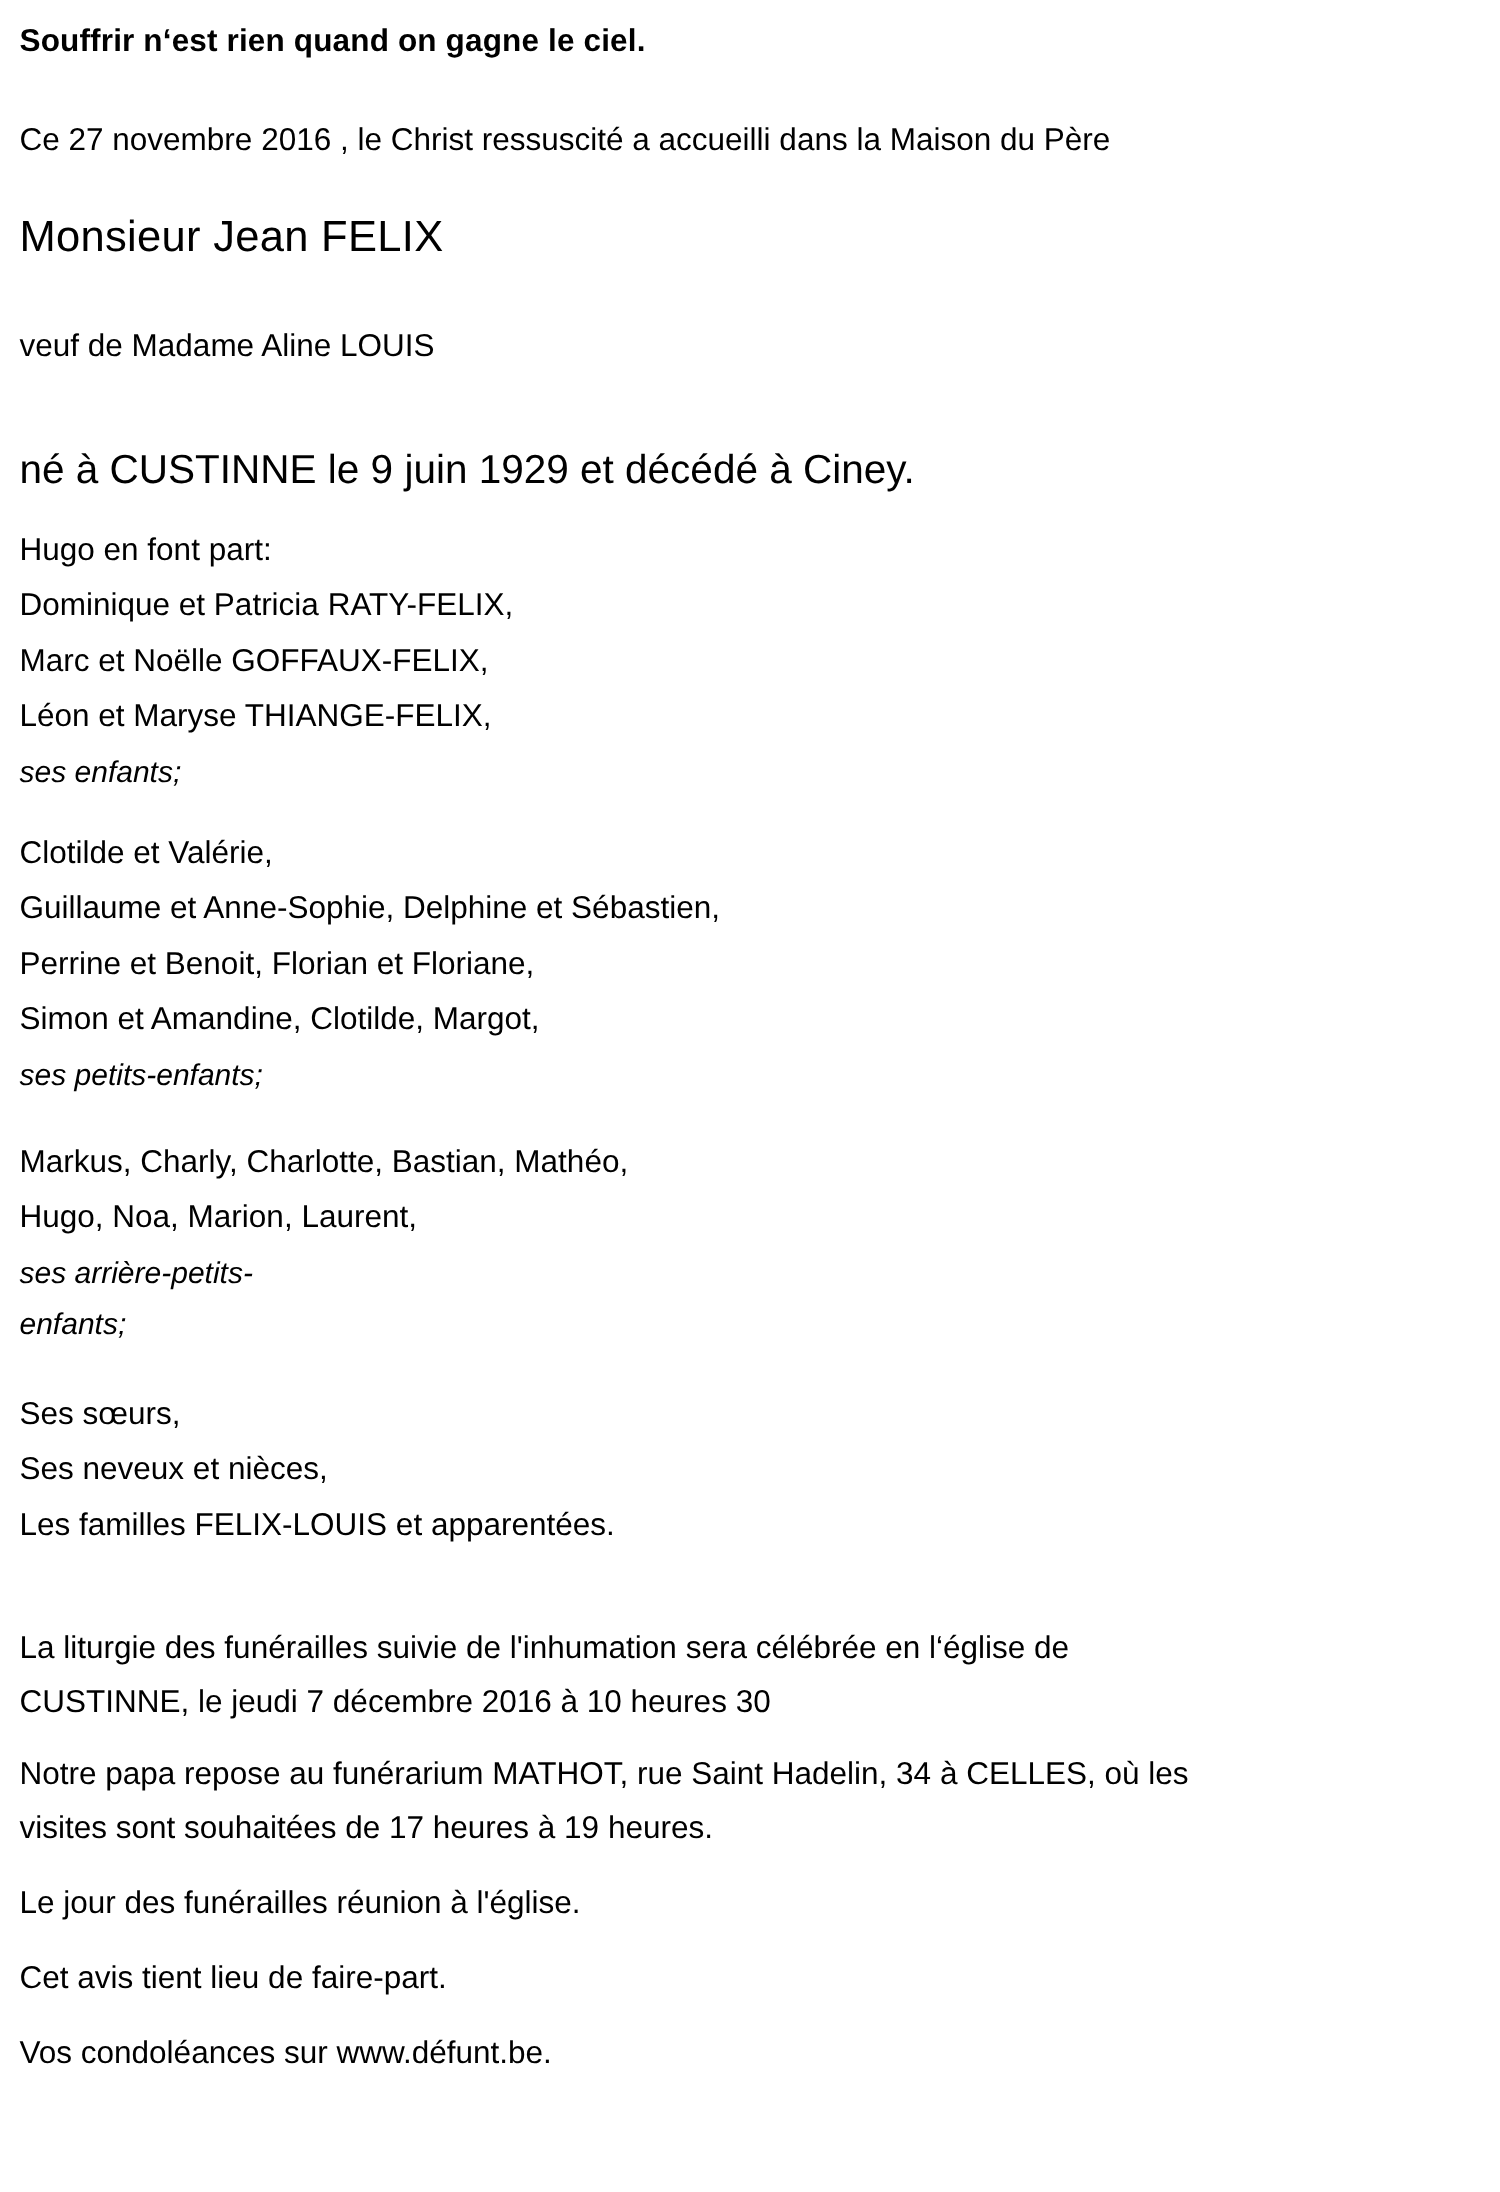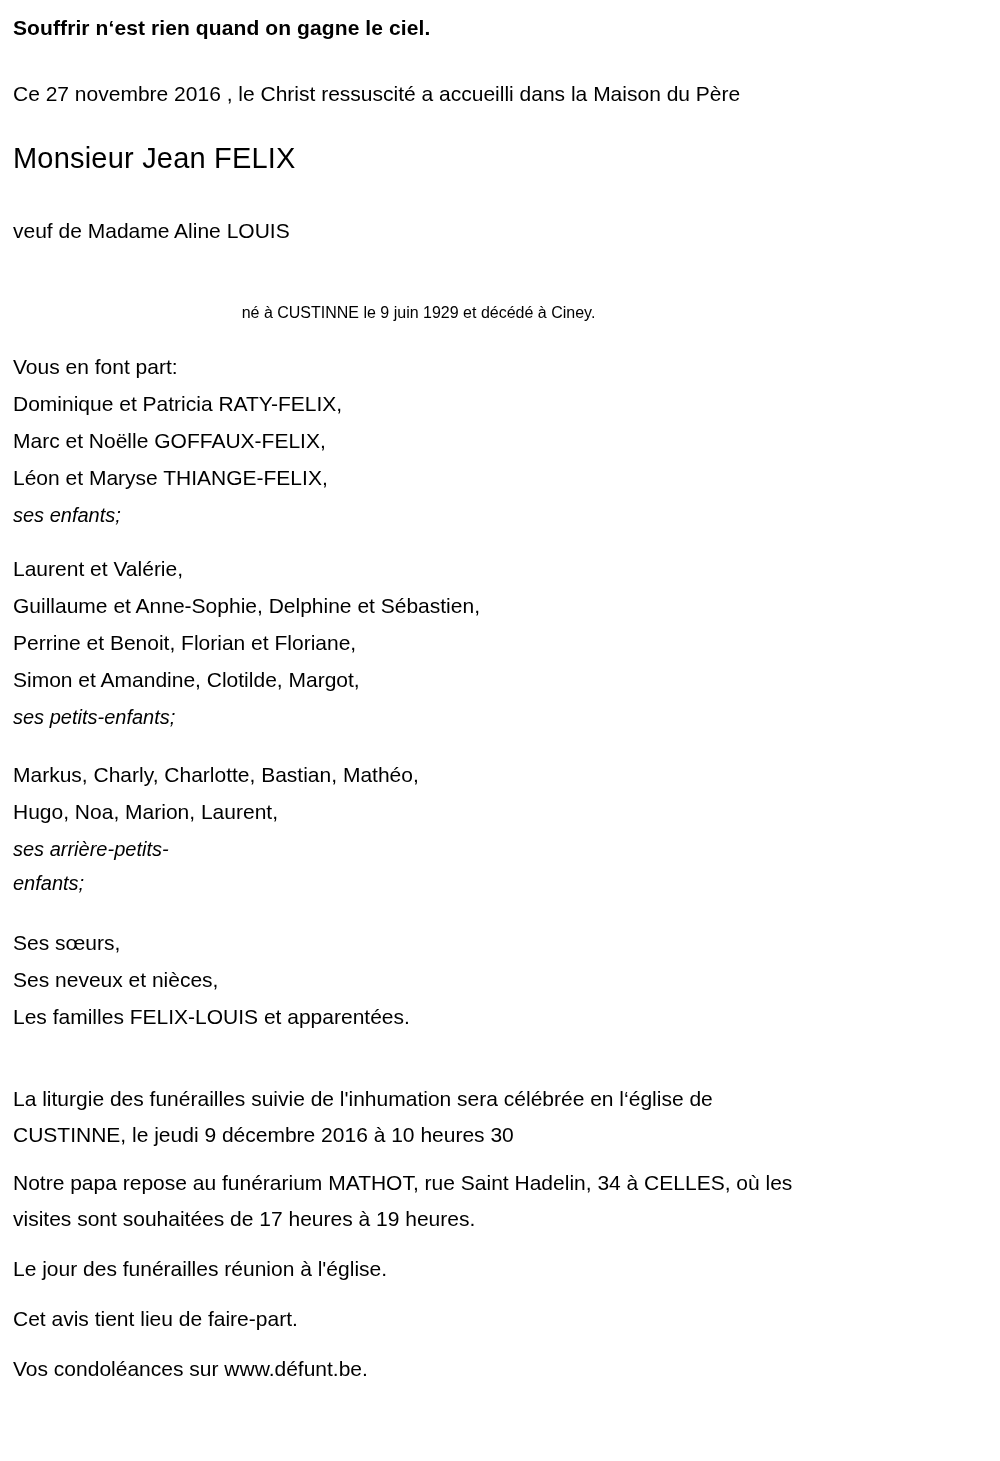--- a/index.html
+++ b/index.html
@@ -40,24 +40,23 @@
     line-height: 36px;
     margin: 0 0 38px 0;
     letter-spacing: 0.2px;
   }
   .spouse {
     font-size: 21px;
     line-height: 34px;
     margin: 0 0 48px 0;
   }
   .birth-death {
-    font-size: 16px;
+    font-size: 27px;
     line-height: 34px;
     margin: 0 0 18px 0;
-    text-align: center;
   }
   .announce-lead {
     font-size: 21px;
     line-height: 37px;
     margin: 0;
   }
   .name-line {
     font-size: 21px;
     line-height: 37px;
     margin: 0;
@@ -105,49 +104,49 @@
   <p class="epitaph">Souffrir n‘est rien quand on gagne le ciel.</p>
 
   <p class="intro">Ce 27 novembre 2016 , le Christ ressuscité a accueilli dans la Maison du Père</p>
 
   <h1 class="deceased-name">Monsieur Jean FELIX</h1>
 
   <p class="spouse">veuf de Madame Aline LOUIS</p>
 
   <p class="birth-death">né à CUSTINNE le 9 juin 1929 et décédé à Ciney.</p>
 
-  <p class="announce-lead">Vous en font part:</p>
+  <p class="announce-lead">Hugo en font part:</p>
 
   <div class="group">
     <p class="name-line">Dominique et Patricia RATY-FELIX,</p>
     <p class="name-line">Marc et Noëlle GOFFAUX-FELIX,</p>
     <p class="name-line">Léon et Maryse THIANGE-FELIX,</p>
     <p class="relation tight">ses enfants;</p>
   </div>
 
   <div class="group group-gap-sm">
-    <p class="name-line">Laurent et Valérie,</p>
+    <p class="name-line">Clotilde et Valérie,</p>
     <p class="name-line">Guillaume et Anne-Sophie, Delphine et Sébastien,</p>
     <p class="name-line">Perrine et Benoit, Florian et Floriane,</p>
     <p class="name-line">Simon et Amandine, Clotilde, Margot,</p>
     <p class="relation tight">ses petits-enfants;</p>
   </div>
 
   <div class="group group-gap-md">
     <p class="name-line">Markus, Charly, Charlotte, Bastian, Mathéo,</p>
     <p class="name-line">Hugo, Noa, Marion, Laurent,</p>
     <p class="relation tight">ses arrière-petits-</p>
     <p class="relation">enfants;</p>
   </div>
 
   <div class="family-block">
     <p class="family-line">Ses sœurs,</p>
     <p class="family-line">Ses neveux et nièces,</p>
     <p class="family-line">Les familles FELIX-LOUIS et apparentées.</p>
   </div>
 
-  <p class="service first">La liturgie des funérailles suivie de l'inhumation sera célébrée en l‘église de CUSTINNE, le jeudi 9 décembre 2016 à 10 heures 30</p>
+  <p class="service first">La liturgie des funérailles suivie de l'inhumation sera célébrée en l‘église de CUSTINNE, le jeudi 7 décembre 2016 à 10 heures 30</p>
   <p class="service">Notre papa repose au funérarium MATHOT, rue Saint Hadelin, 34 à CELLES, où les visites sont souhaitées de 17 heures à 19 heures.</p>
   <p class="service single pad-top-1">Le jour des funérailles réunion à l'église.</p>
   <p class="service single pad-top-1">Cet avis tient lieu de faire-part.</p>
   <p class="service single pad-top-1">Vos condoléances sur www.défunt.be.</p>
 
 </div>
 
 </body></html>

